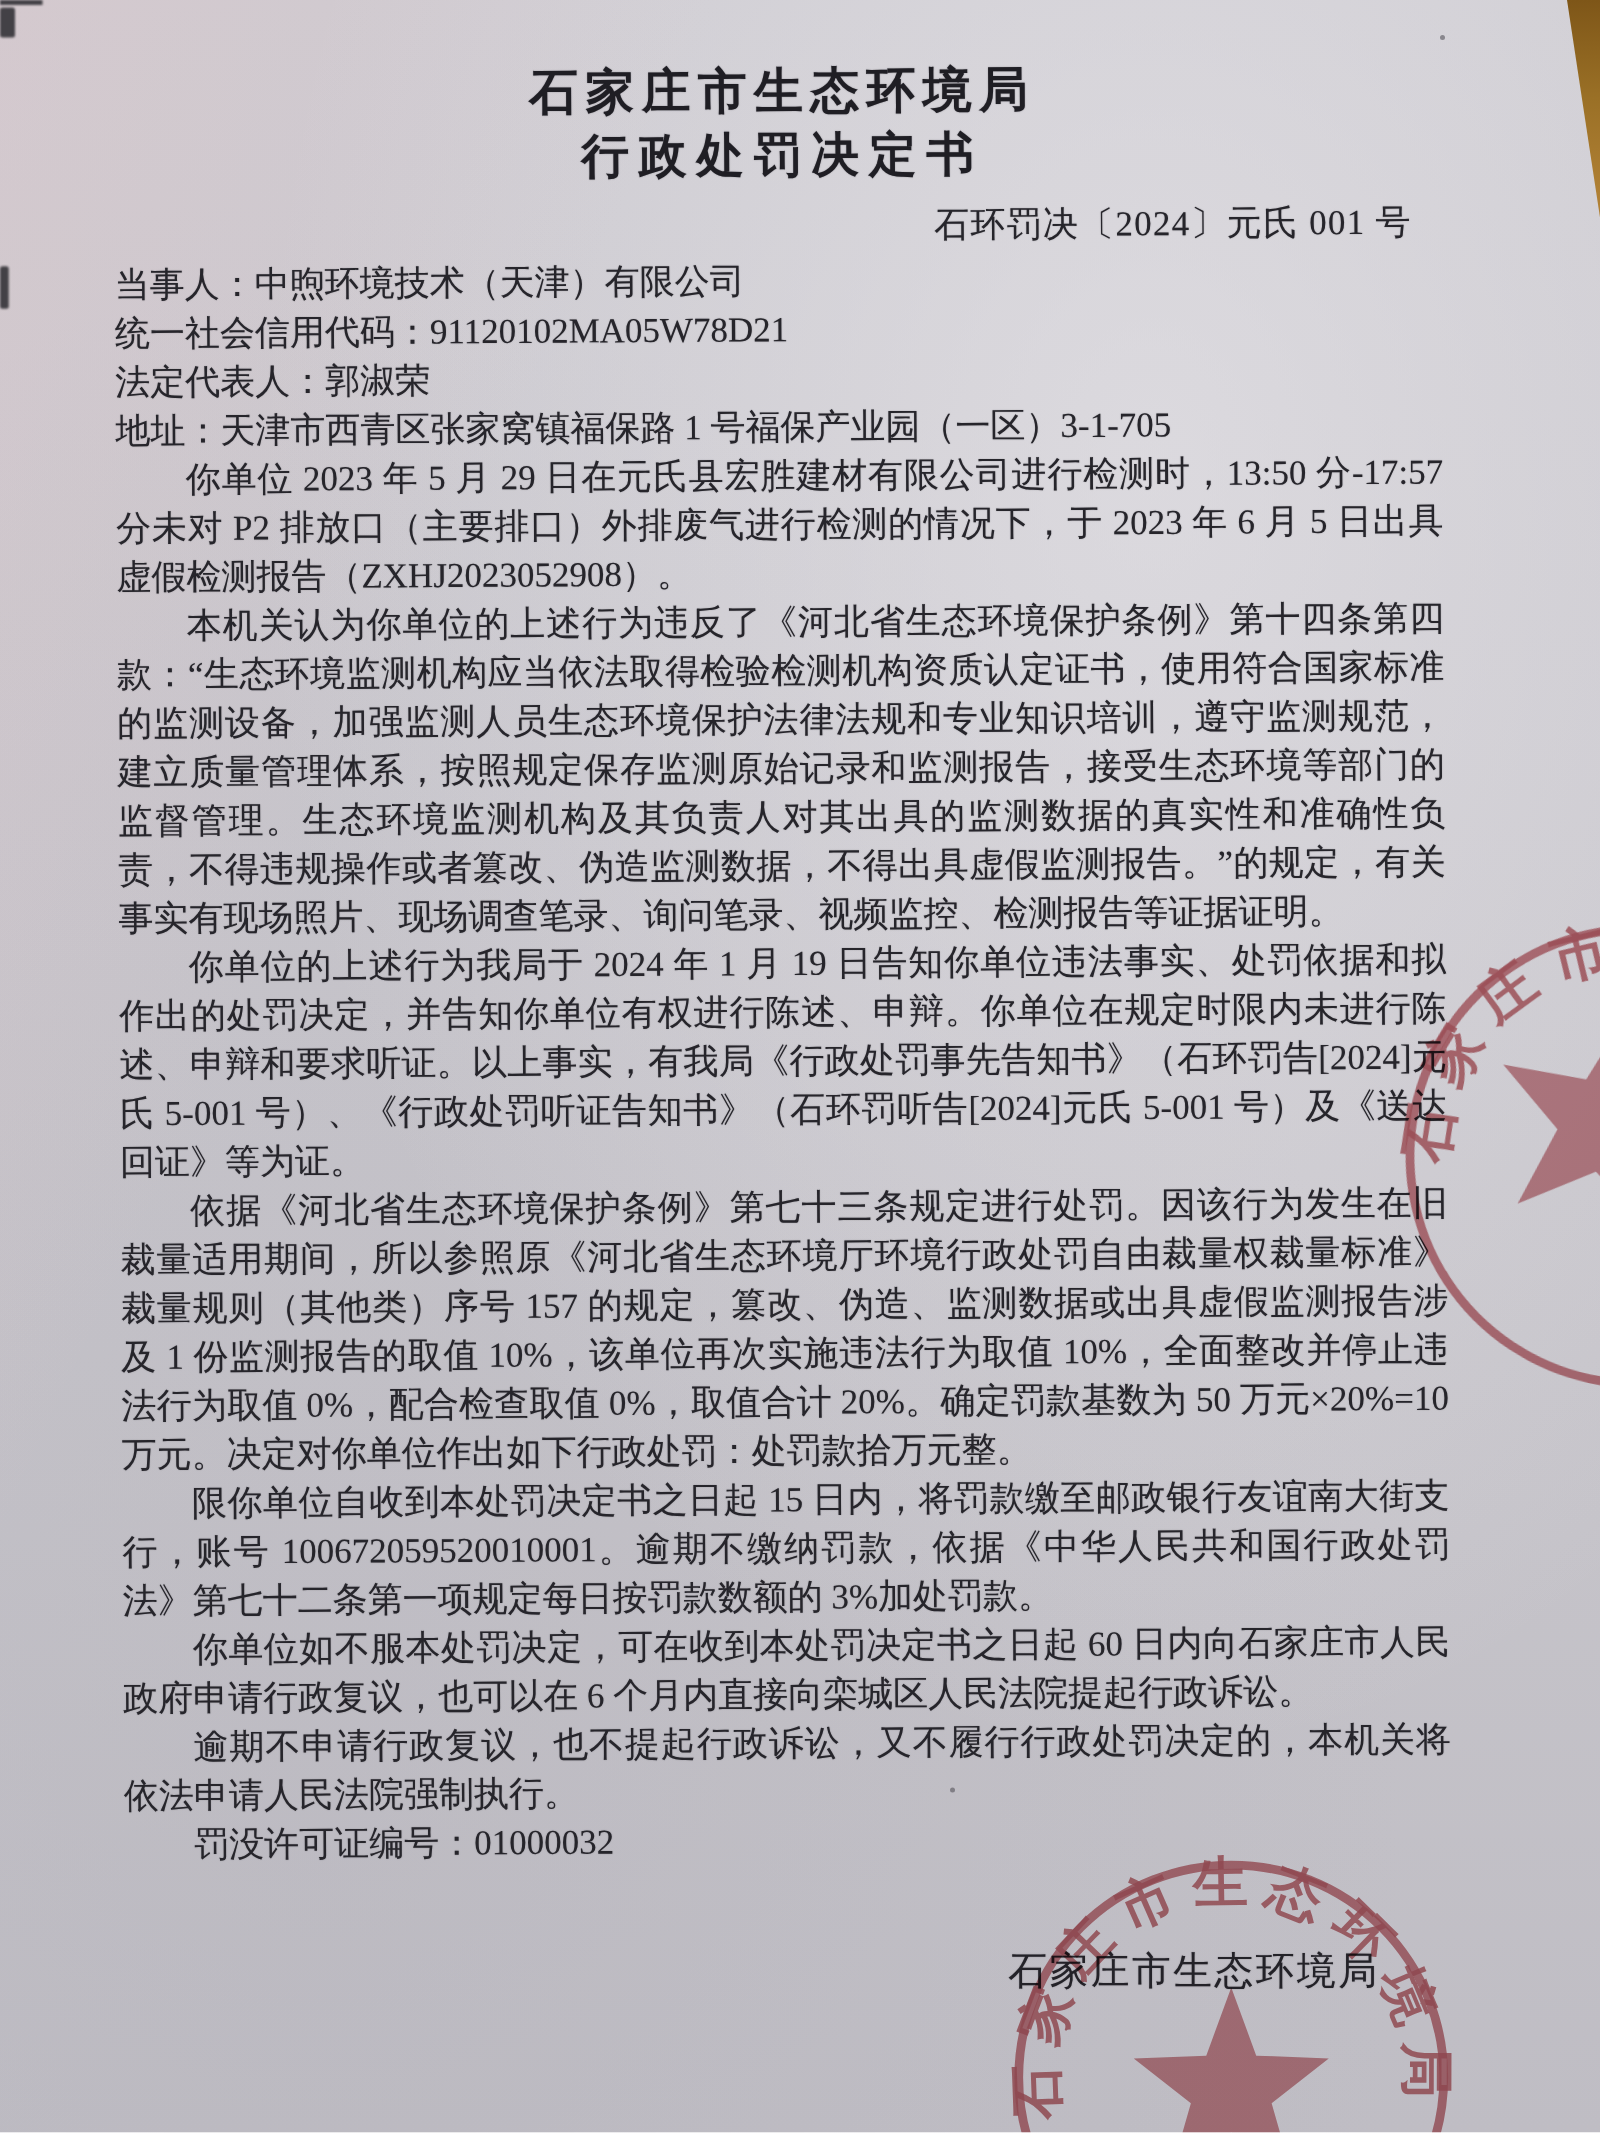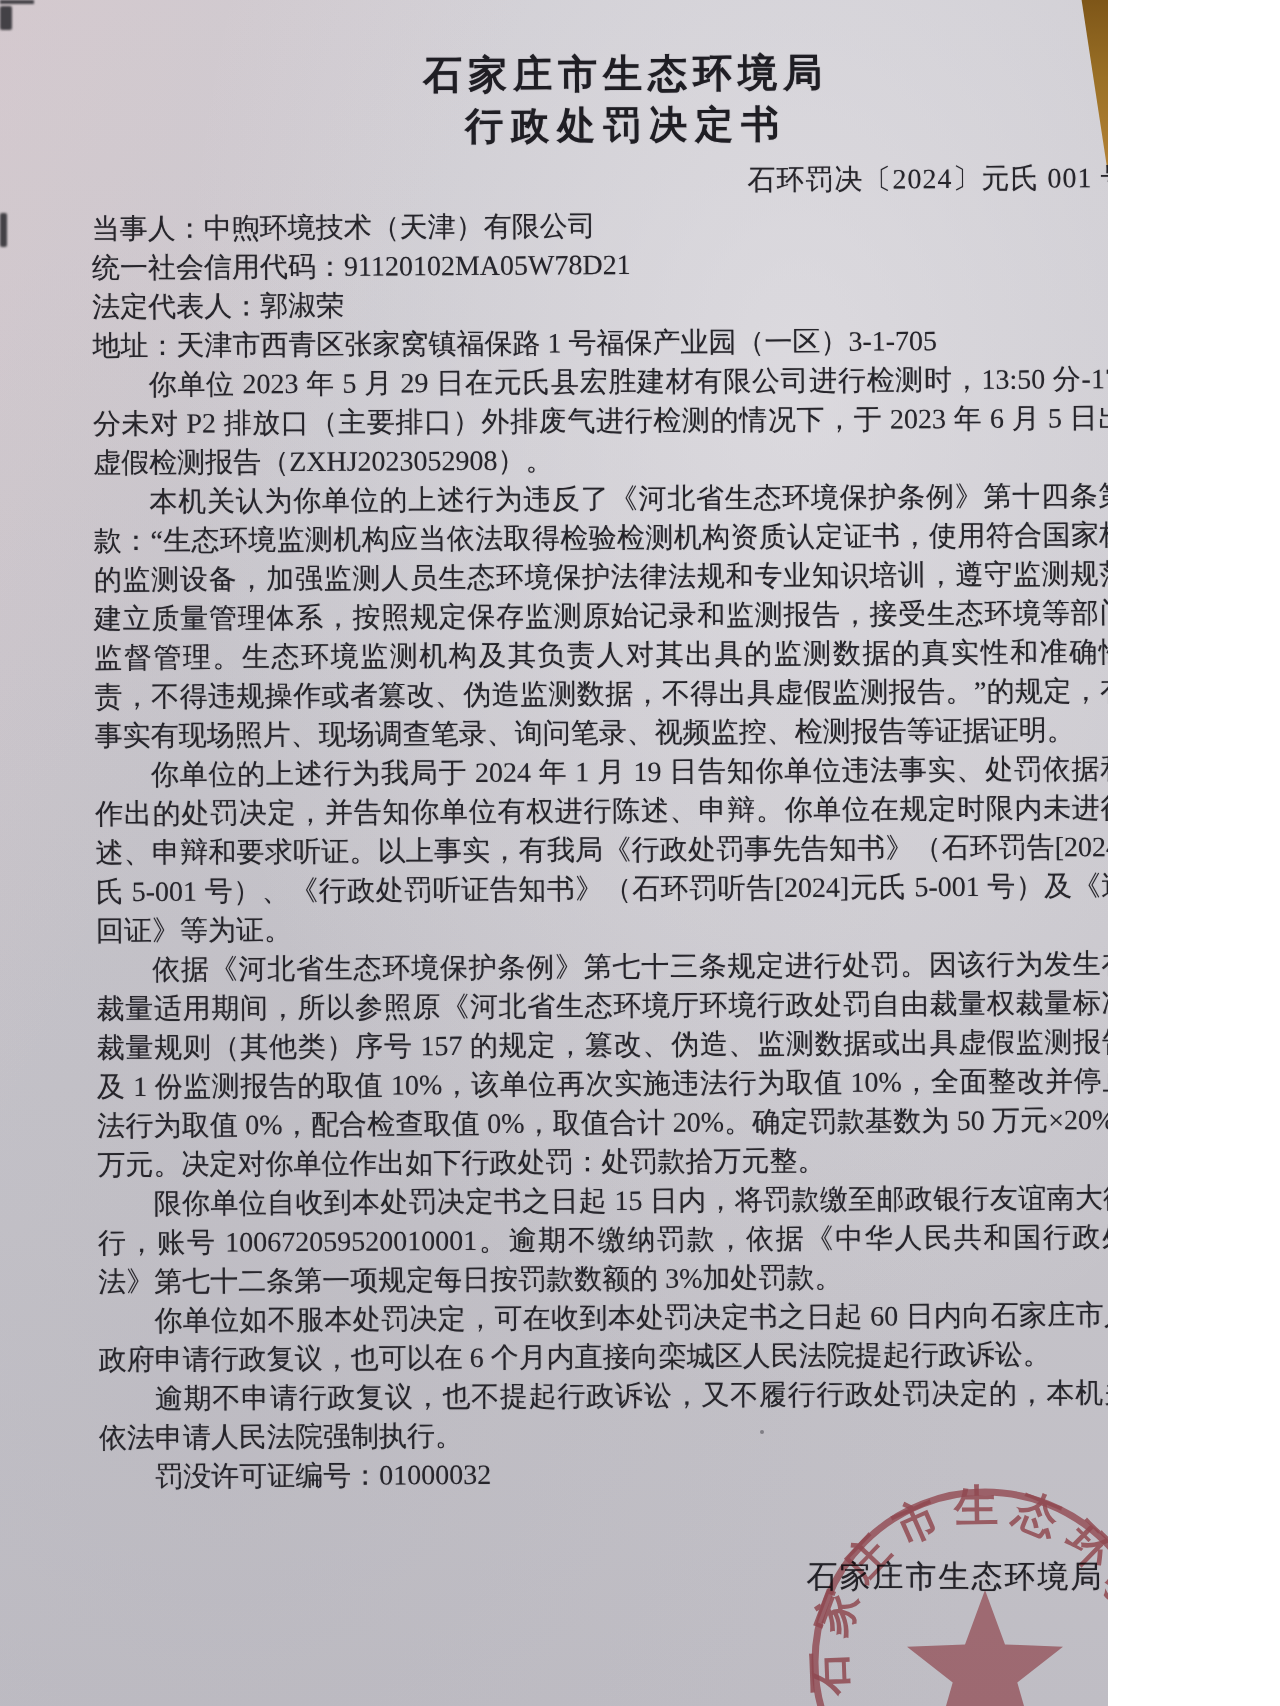--- a/index.html
+++ b/index.html
@@ -1,18 +1,18 @@
 <!DOCTYPE html>
 <html><head>
 <meta charset="utf-8">
 <style>
   html,body{margin:0;padding:0;}
   .page{
     position:relative;
-    width:1108px;height:1706px;
+    width:1280px;height:1706px;
     overflow:hidden;
     font-family:"Liberation Serif","DejaVu Serif",serif;
     background:
       linear-gradient(115deg, rgba(224,198,202,.38), rgba(224,198,202,0) 28%),
       radial-gradient(ellipse at 72% 22%, rgba(233,231,235,.55), rgba(233,231,235,0) 55%),
       radial-gradient(ellipse at 20% 85%, rgba(180,178,186,.35), rgba(180,178,186,0) 60%),
       linear-gradient(180deg,#cdcbd1 0%, #c9c7cd 38%, #c5c3c9 72%, #bfbdc4 100%);
     color:#232228;
   }
   

